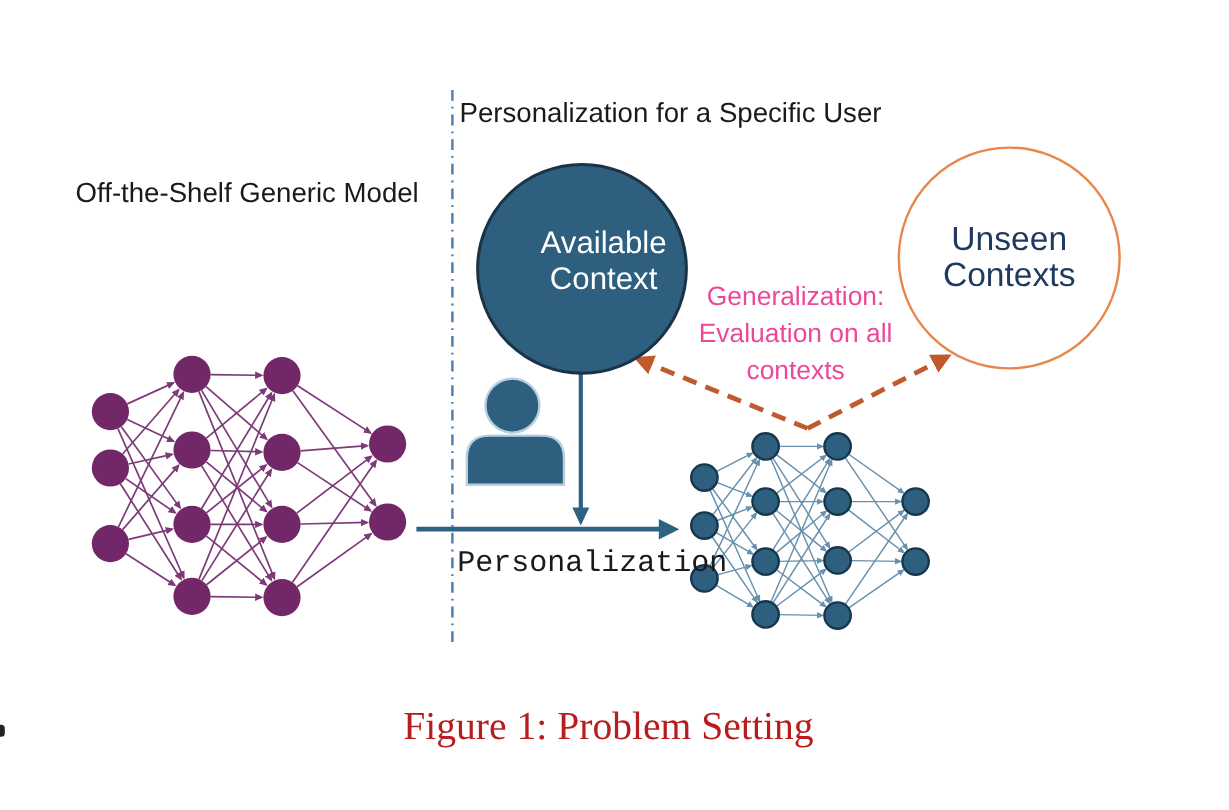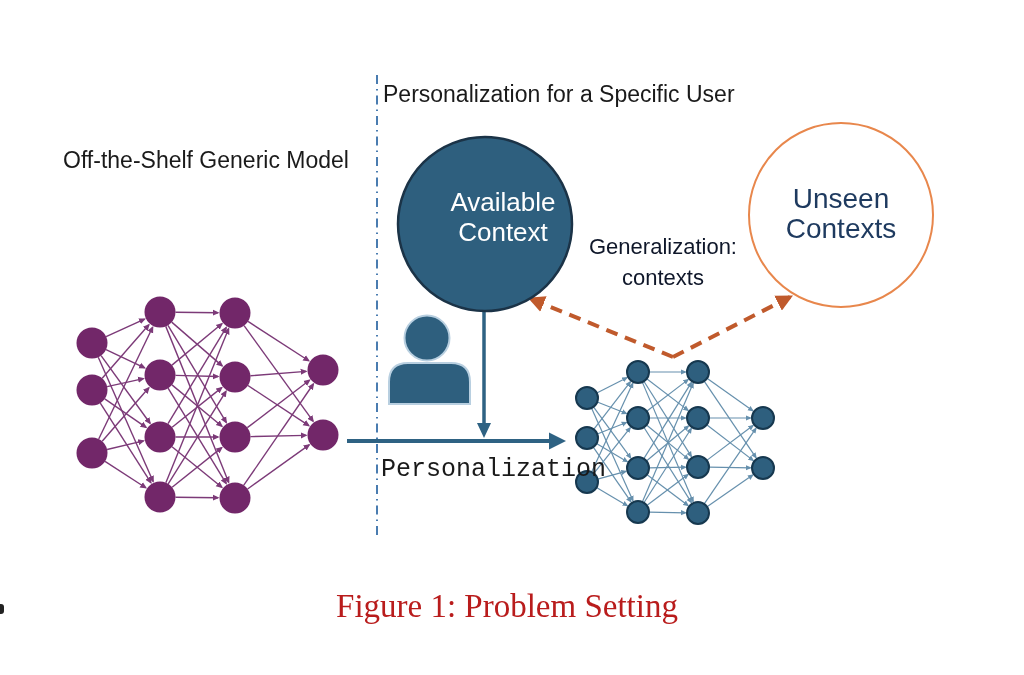--- a/index.html
+++ b/index.html
@@ -6,21 +6,21 @@
   #canvas {
     position: relative;
     width: 1024px;
     height: 675px;
     background: #ffffff;
     overflow: hidden;
     font-family: "Liberation Sans", "DejaVu Sans", sans-serif;
   }
   #diagram-svg { position: absolute; left: 0; top: 0; width: 1024px; height: 675px; }
   .lbl { position: absolute; color: #1a1a1a; white-space: nowrap; }
-  .lbl-block { position: absolute; text-align: center; color: #0f172a; }
+  .lbl-block { position: absolute; text-align: center; color: #ec4899; }
   #right-title { left: 383px; top: 81px; font-size: 23px; }
   #left-title  { left: 48px;  top: 147px; font-size: 23px; margin-left: 15px; }
   #available-label {
     left: 398px; top: 187px; width: 210px;
     font-size: 26px; line-height: 30px; color: #ffffff;
   }
   #unseen-label {
     left: 754px; top: 184px; width: 174px;
     font-size: 28px; line-height: 30px; color: #1e3a5f;
   }
@@ -195,20 +195,21 @@
     <div>Context</div>
   </div>
 
   <div class="lbl-block" id="unseen-label" style="color: rgb(30, 58, 95);">
     <div>Unseen</div>
     <div>Contexts</div>
   </div>
 
   <div class="lbl-block" id="generalization-label">
     <div>Generalization:</div>
+    <div>Evaluation on all</div>
     <div>contexts</div>
   </div>
 
   <div class="lbl" id="personalization-label">Personalization</div>
 
   <div class="lbl-block" id="figure-caption">Figure 1: Problem Setting</div>
 
   <div id="edge-artifact"></div>
 </div>
 

